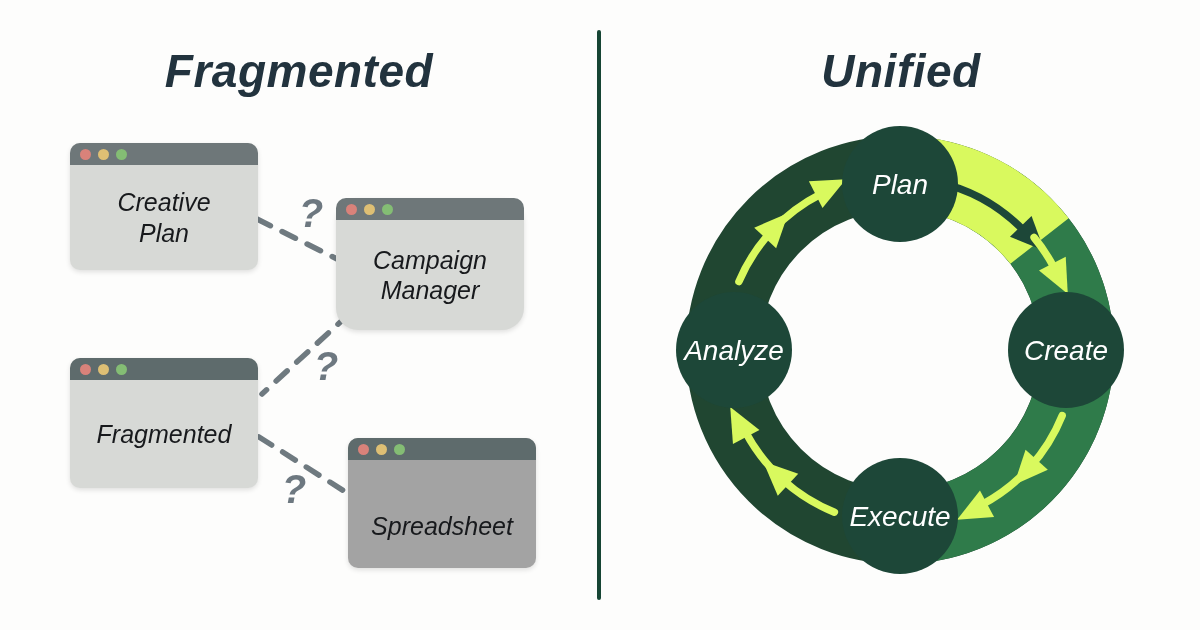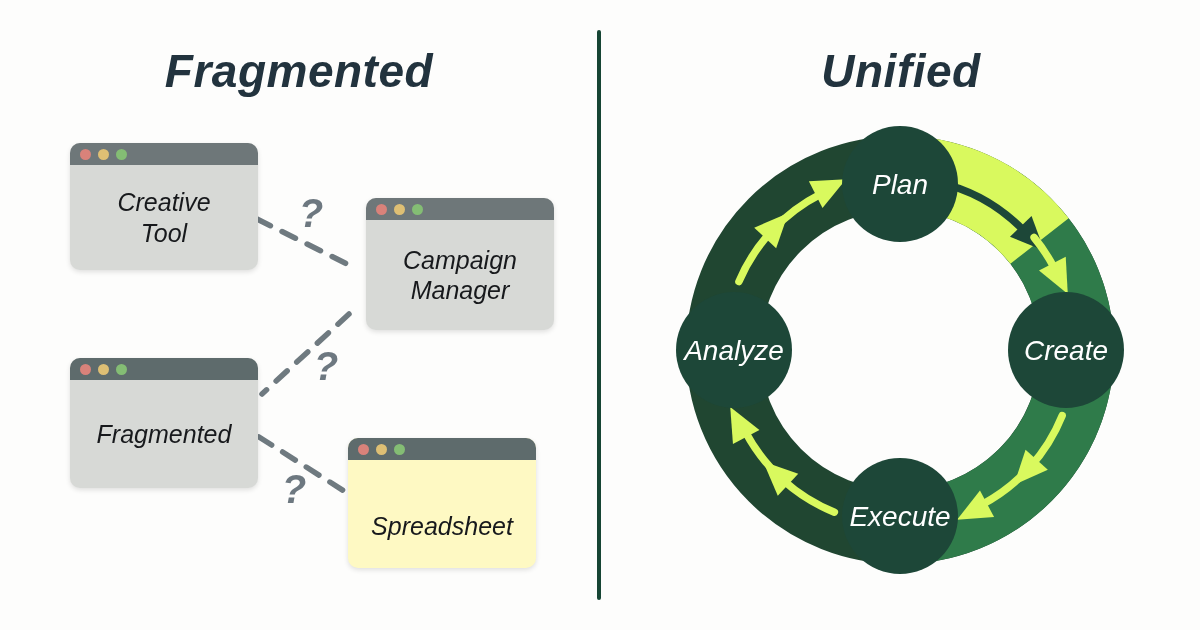--- a/index.html
+++ b/index.html
@@ -54,21 +54,21 @@
     height: 22px;
     flex: 0 0 22px;
     background: #6e7779;
     border-radius: 10px 10px 0 0;
     display: flex;
     align-items: center;
     padding-left: 10px;
     gap: 7px;
   }
   .win.dark-bar .bar { background: #5e6b6c; }
-  .win.greenish { background: #fef9c3; gap: 24px; }
+  .win.greenish { background: #a3a3a3; gap: 24px; }
   .win .dot {
     width: 11px; height: 11px;
     border-radius: 50%;
     display: inline-block;
   }
   .dot.red    { background: #d9827a; }
   .dot.yellow { background: #debf74; }
   .dot.green  { background: #84bd74; }
   .win .body {
     flex: 1;
@@ -78,21 +78,21 @@
   }
   .win-label {
     font-size: 25px;
     line-height: 1.22;
     color: #17191c;
     text-align: center;
   }
   .win-label.narrow { max-width: 128px; }
 
   #win-creative    { left: 70px;  top: 143px; height: 127px; }
-  #win-campaign    { left: 366px; top: 198px; height: 132px; }
+  #win-campaign    { left: 336px; top: 198px; height: 132px; border-radius: 22px; }
   #win-analytics   { left: 70px;  top: 358px; height: 130px; }
   #win-spreadsheet { left: 348px; top: 438px; height: 130px; }
 
   
   .left-links { position: absolute; left: 0; top: 0; width: 600px; height: 630px; }
   .qmark {
     position: absolute;
     transform: translate(-50%, -50%);
     font-size: 40px;
     font-weight: 600;
@@ -133,21 +133,21 @@
   <span class="qmark" id="q2">?</span>
   <span class="qmark" id="q3">?</span>
 
   <div class="win" id="win-creative">
     <div class="bar">
       <span class="dot red"></span>
       <span class="dot yellow"></span>
       <span class="dot green"></span>
     </div>
     <div class="body">
-      <div class="win-label narrow">Creative Tool</div>
+      <div class="win-label narrow">Creative Plan</div>
     </div>
   </div>
 
   <div class="win" id="win-campaign">
     <div class="bar">
       <span class="dot red"></span>
       <span class="dot yellow"></span>
       <span class="dot green"></span>
     </div>
     <div class="body">

